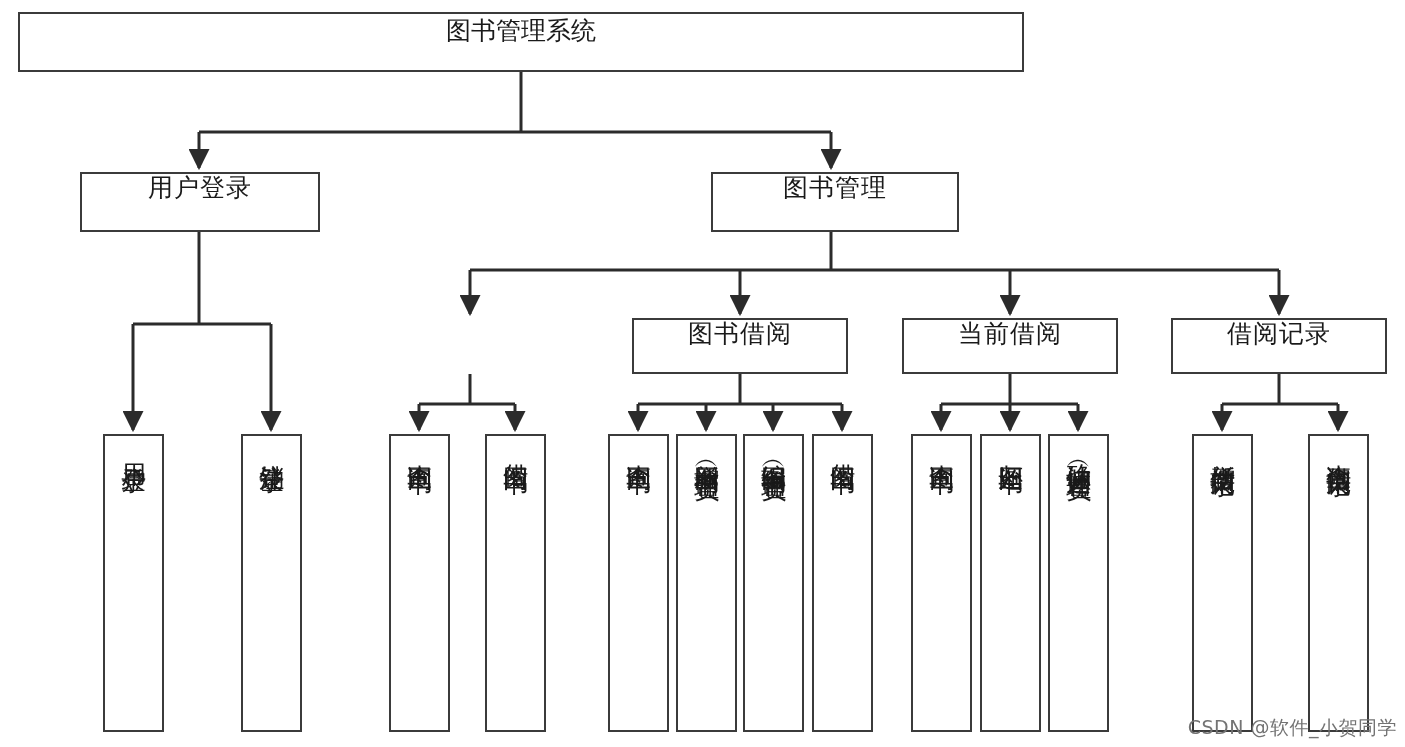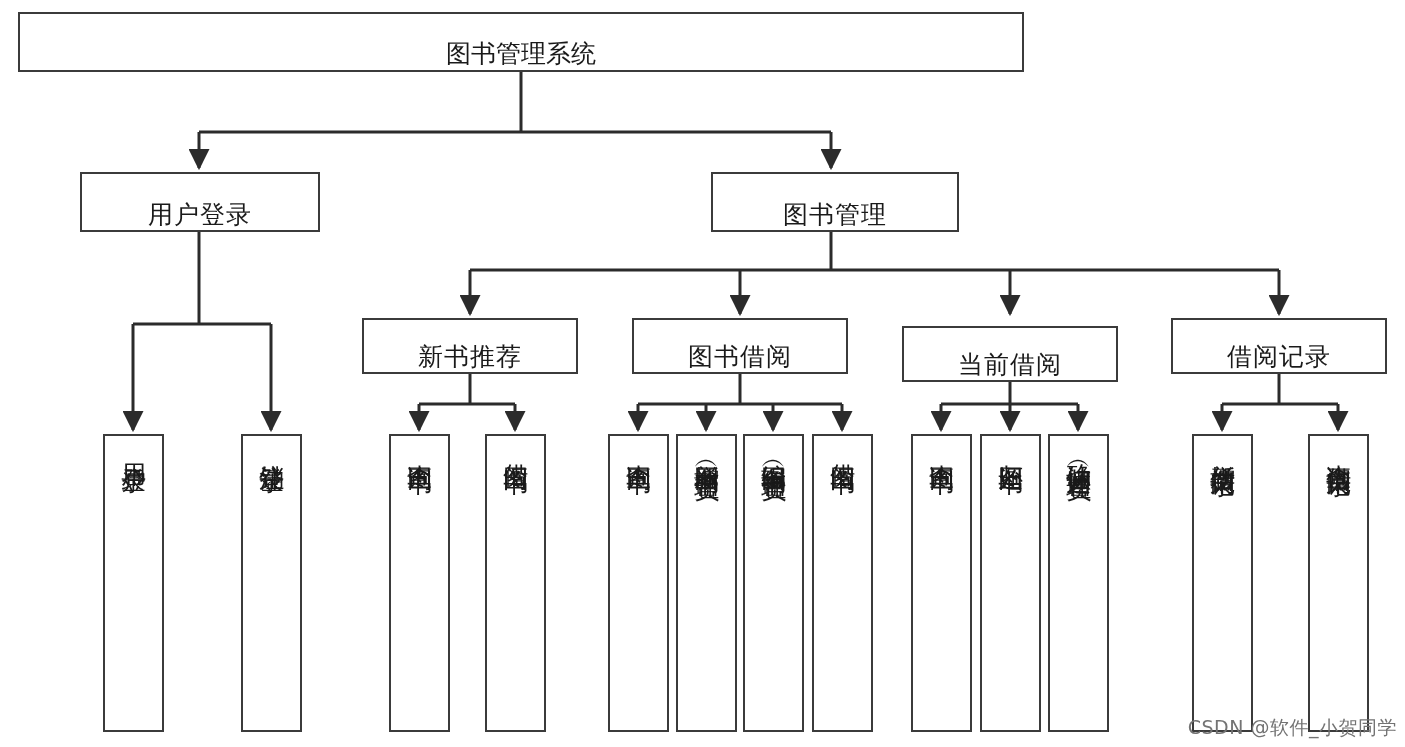--- a/index.html
+++ b/index.html
@@ -24,21 +24,21 @@
     width: 1405px;
     height: 747px;
     pointer-events: none;
   }
   .node {
     position: absolute;
     box-sizing: border-box;
     background: #ffffff;
     border: 2px solid #3b3b3b;
     display: flex;
-    align-items: flex-end;
+    align-items: flex-start;
     justify-content: center;
     color: #1a1a1a;
   }
   .node.horiz {
     font-size: 25px;
     letter-spacing: 1px;
     line-height: 1.15;
   }
   .node.root {
     font-size: 25px;
@@ -127,27 +127,24 @@
     <span>图书管理系统</span>
   </div>
 
   <div class="node horiz" style="left:80px; top:172px; width:240px; height:60px;">
     <span>用户登录</span>
   </div>
   <div class="node horiz" style="left:711px; top:172px; width:248px; height:60px;">
     <span>图书管理</span>
   </div>
 
-  <div class="node horiz" style="left:362px; top:318px; width:216px; height:56px;">
-    <span>新书推荐</span>
-  </div>
   <div class="node horiz" style="left:632px; top:318px; width:216px; height:56px;">
     <span>图书借阅</span>
   </div>
-  <div class="node horiz" style="left:902px; top:318px; width:216px; height:56px;margin-top:8px;">
+  <div class="node horiz" style="left:902px; top:318px; width:216px; height:56px;">
     <span>当前借阅</span>
   </div>
   <div class="node horiz" style="left:1171px; top:318px; width:216px; height:56px;">
     <span>借阅记录</span>
   </div>
 
   <div class="node leaf" style="left:103px; top:434px; width:61px; height:298px;">
     <span class="vtext">用户登录</span>
   </div>
   <div class="node leaf" style="left:241px; top:434px; width:61px; height:298px;">

